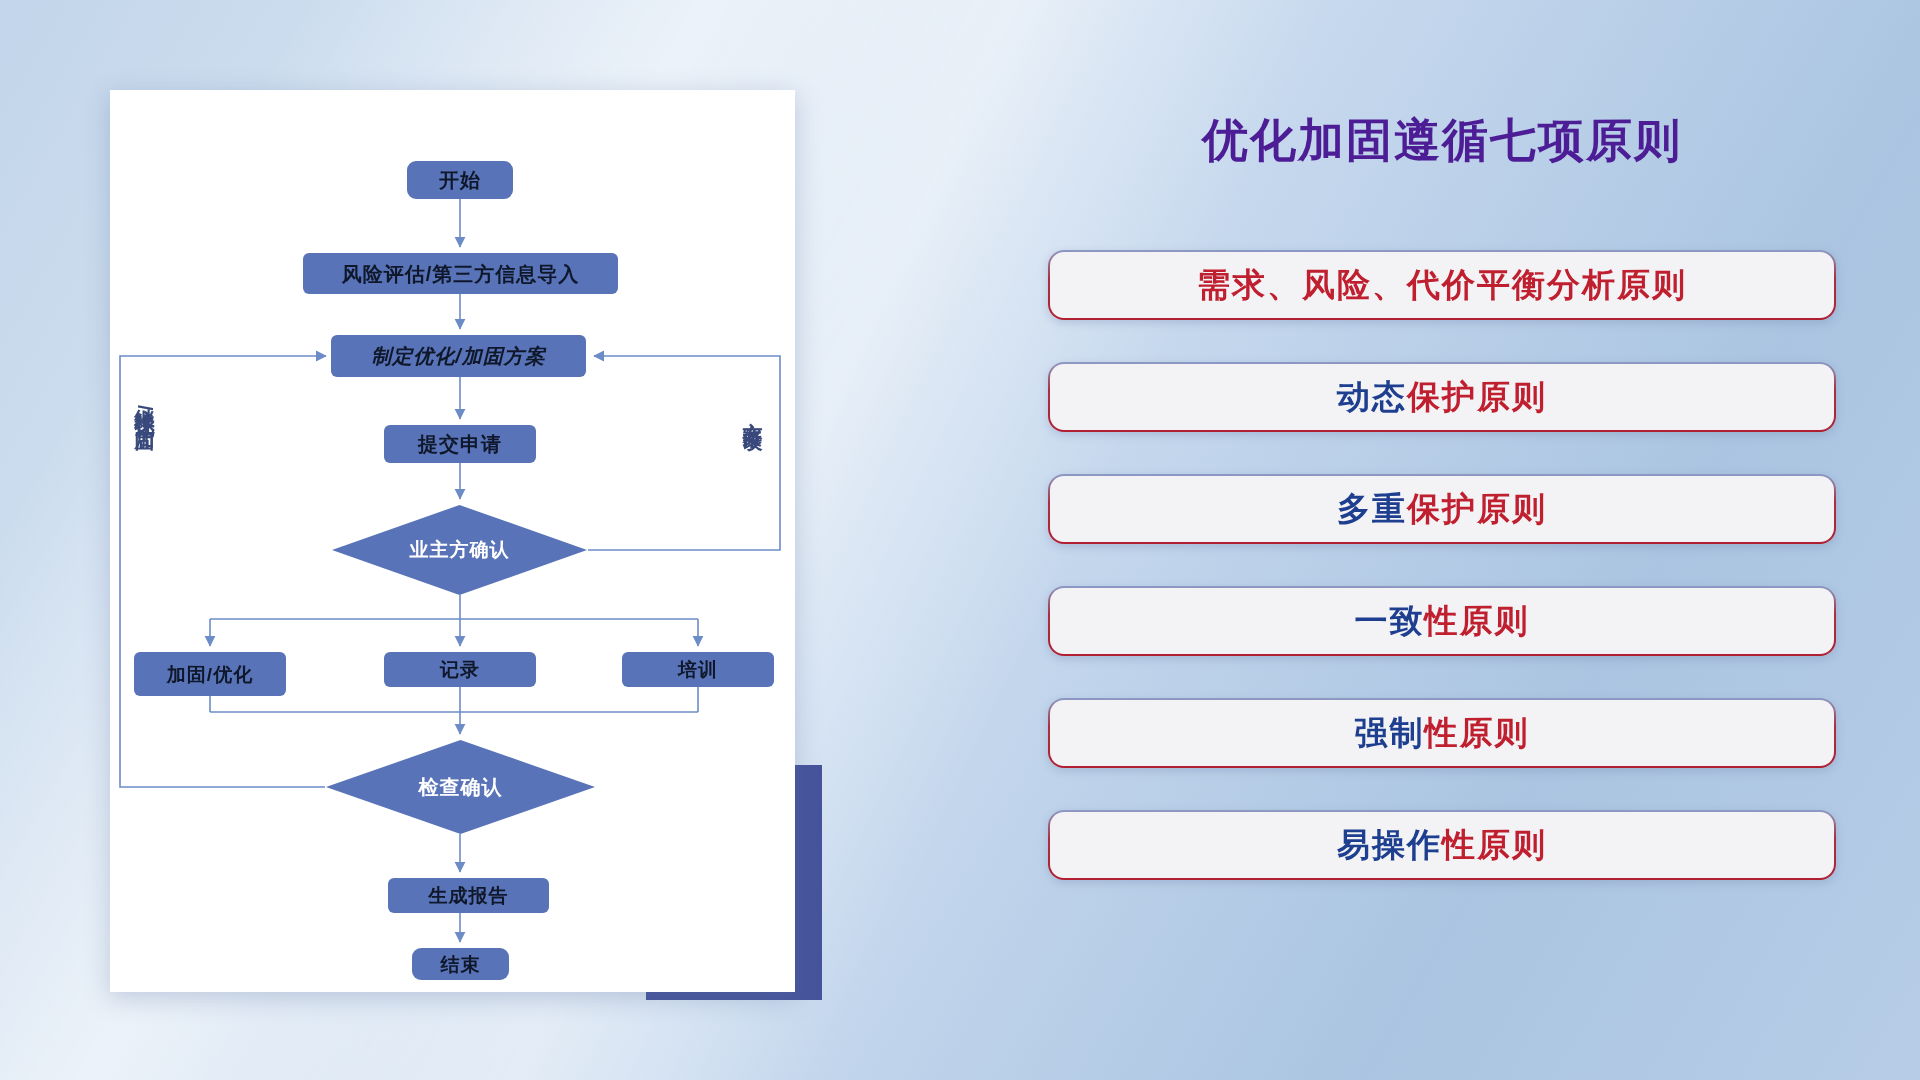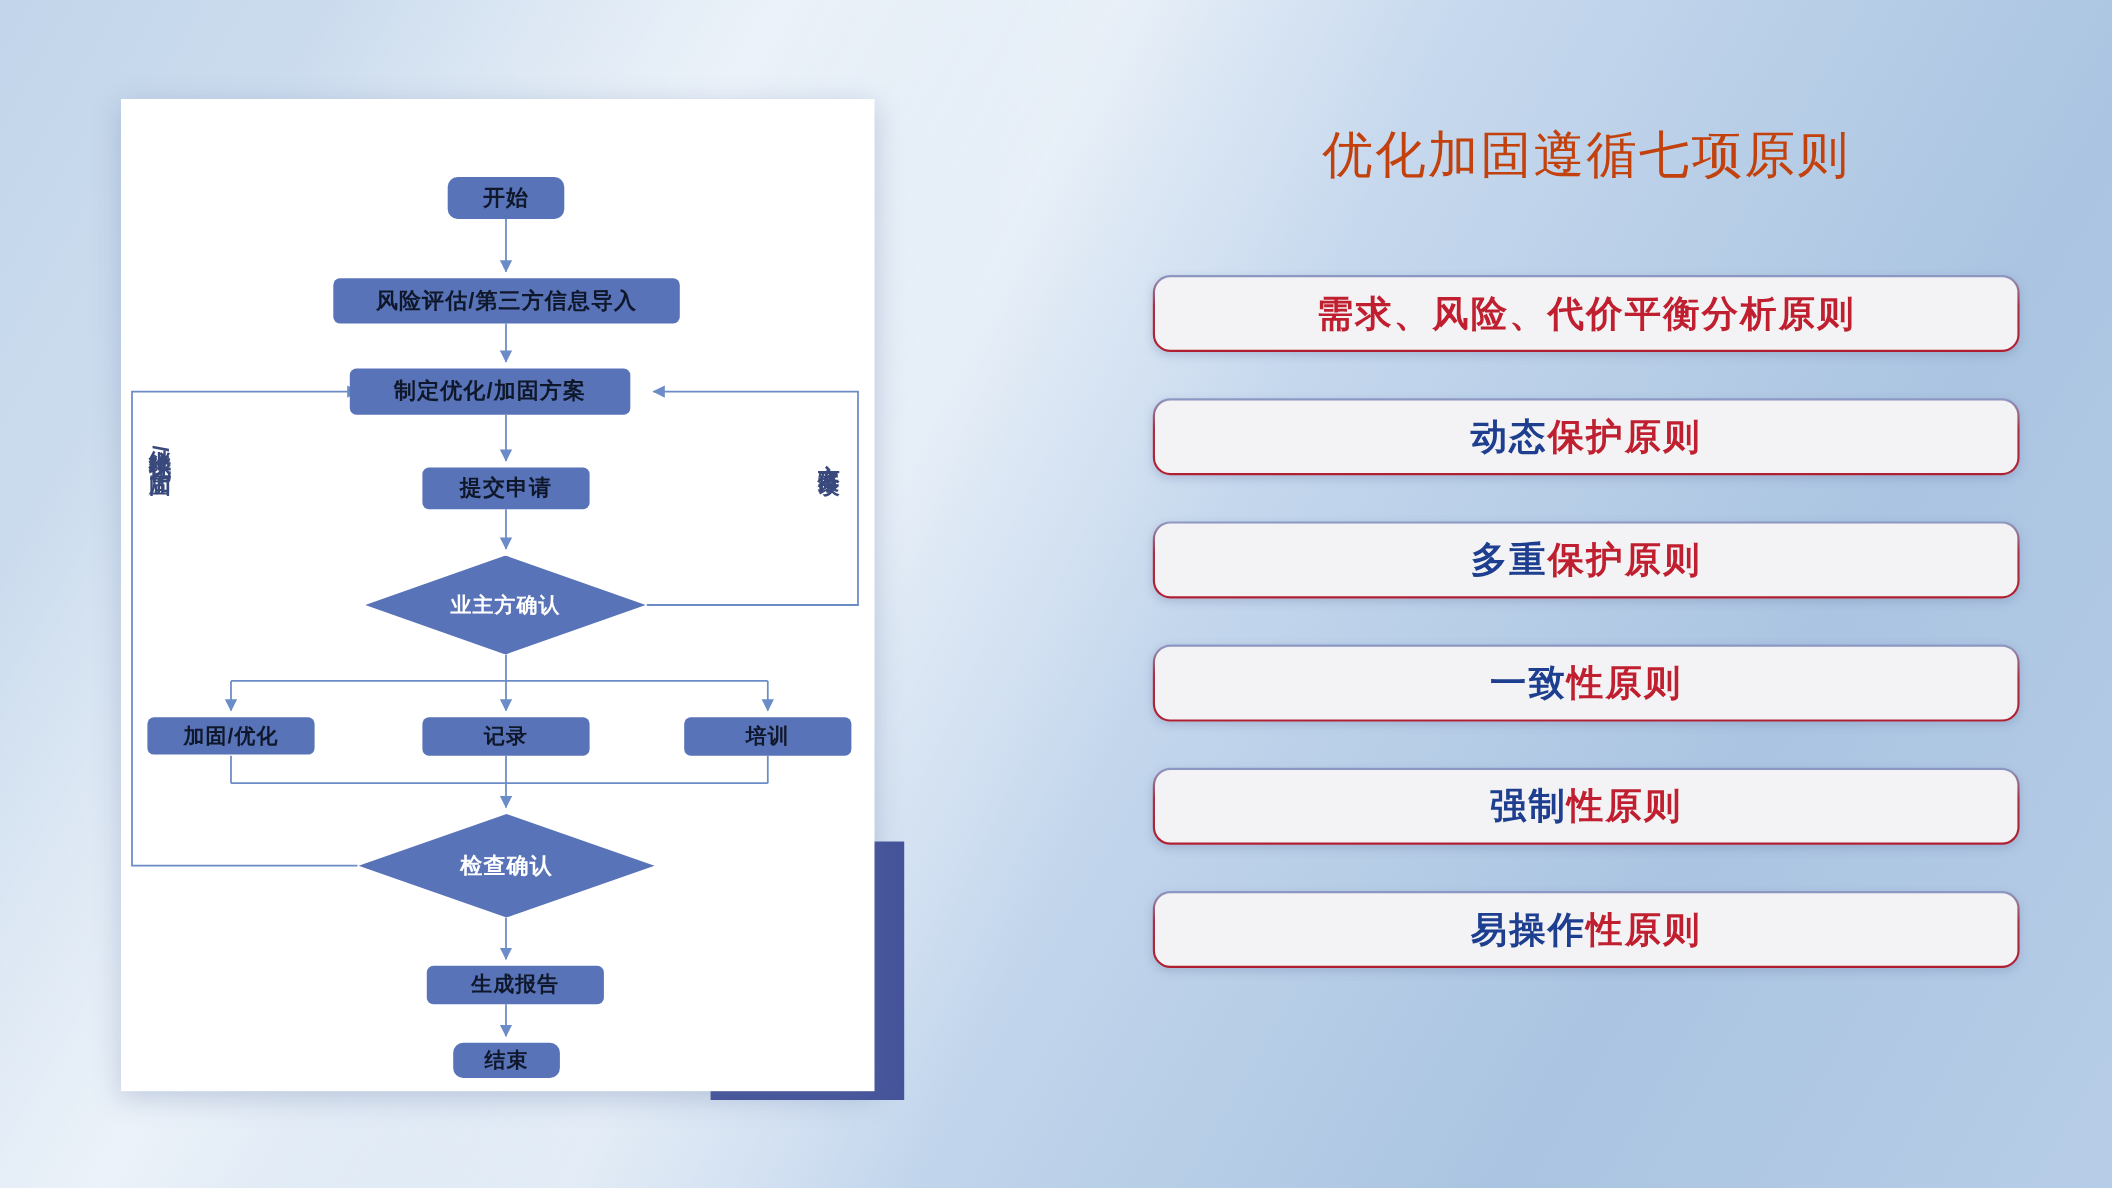--- a/index.html
+++ b/index.html
@@ -39,21 +39,21 @@
     text-align:center;
   }
   .vlabel{
     position:absolute;writing-mode:vertical-rl;
     color:#39497c;font-weight:bold;font-size:20px;letter-spacing:3px;
   }
 
   
   .panel-title{
     position:absolute;left:1048px;top:110px;width:788px;
-    text-align:center;font-size:46px;font-weight:normal;color:#c2410c;
+    text-align:center;font-size:46px;font-weight:bold;color:#4c1d95;
     letter-spacing:2px;
   }
   .principles{
     position:absolute;left:1048px;top:250px;width:788px;
     display:flex;flex-direction:column;gap:42px;
   }
   .pbox{
     height:70px;border-radius:16px;padding:2px;box-sizing:border-box;
     background:linear-gradient(to bottom,#8b9bc7 0%,#a93043 40%,#b01f31 100%);
     box-shadow:0 3px 8px rgba(110,125,170,0.30);
@@ -103,27 +103,27 @@
 
         <polyline points="478,460 670,460 670,266 484,266" marker-end="url(#arr)"></polyline>
         <polyline points="215,697 10,697 10,266 216,266" marker-end="url(#arr)"></polyline>
       </g>
     </svg>
 
     <div class="node pill" style="left:297px;top:71px;width:106px;height:38px;">开始</div>
 
     <div class="node" style="left:193px;top:163px;width:315px;height:41px;">风险评估/第三方信息导入</div>
 
-    <div class="node" style="left:208px;top:245px;width:255px;height:42px;">制定优化/加固方案</div>
+    <div class="node" style="left:221px;top:245px;width:255px;height:42px;font-style:italic;">制定优化/加固方案</div>
 
     <div class="node" style="left:274px;top:335px;width:152px;height:38px;">提交申请</div>
 
     <div class="diamond" style="left:222px;top:415px;width:255px;height:90px;">业主方确认</div>
 
-    <div class="node small" style="left:24px;top:562px;width:152px;height:34px;">加固/优化</div>
+    <div class="node small" style="left:24px;top:562px;width:152px;height:44px;">加固/优化</div>
 
     <div class="node small" style="left:274px;top:562px;width:152px;height:35px;">记录</div>
 
     <div class="node small" style="left:512px;top:562px;width:152px;height:35px;">培训</div>
 
     <div class="diamond" style="left:216px;top:650px;width:269px;height:94px;font-size:20px;">检查确认</div>
 
     <div class="node small" style="left:278px;top:788px;width:161px;height:35px;">生成报告</div>
 
     <div class="node pill small" style="left:302px;top:858px;width:97px;height:32px;">结束</div>

